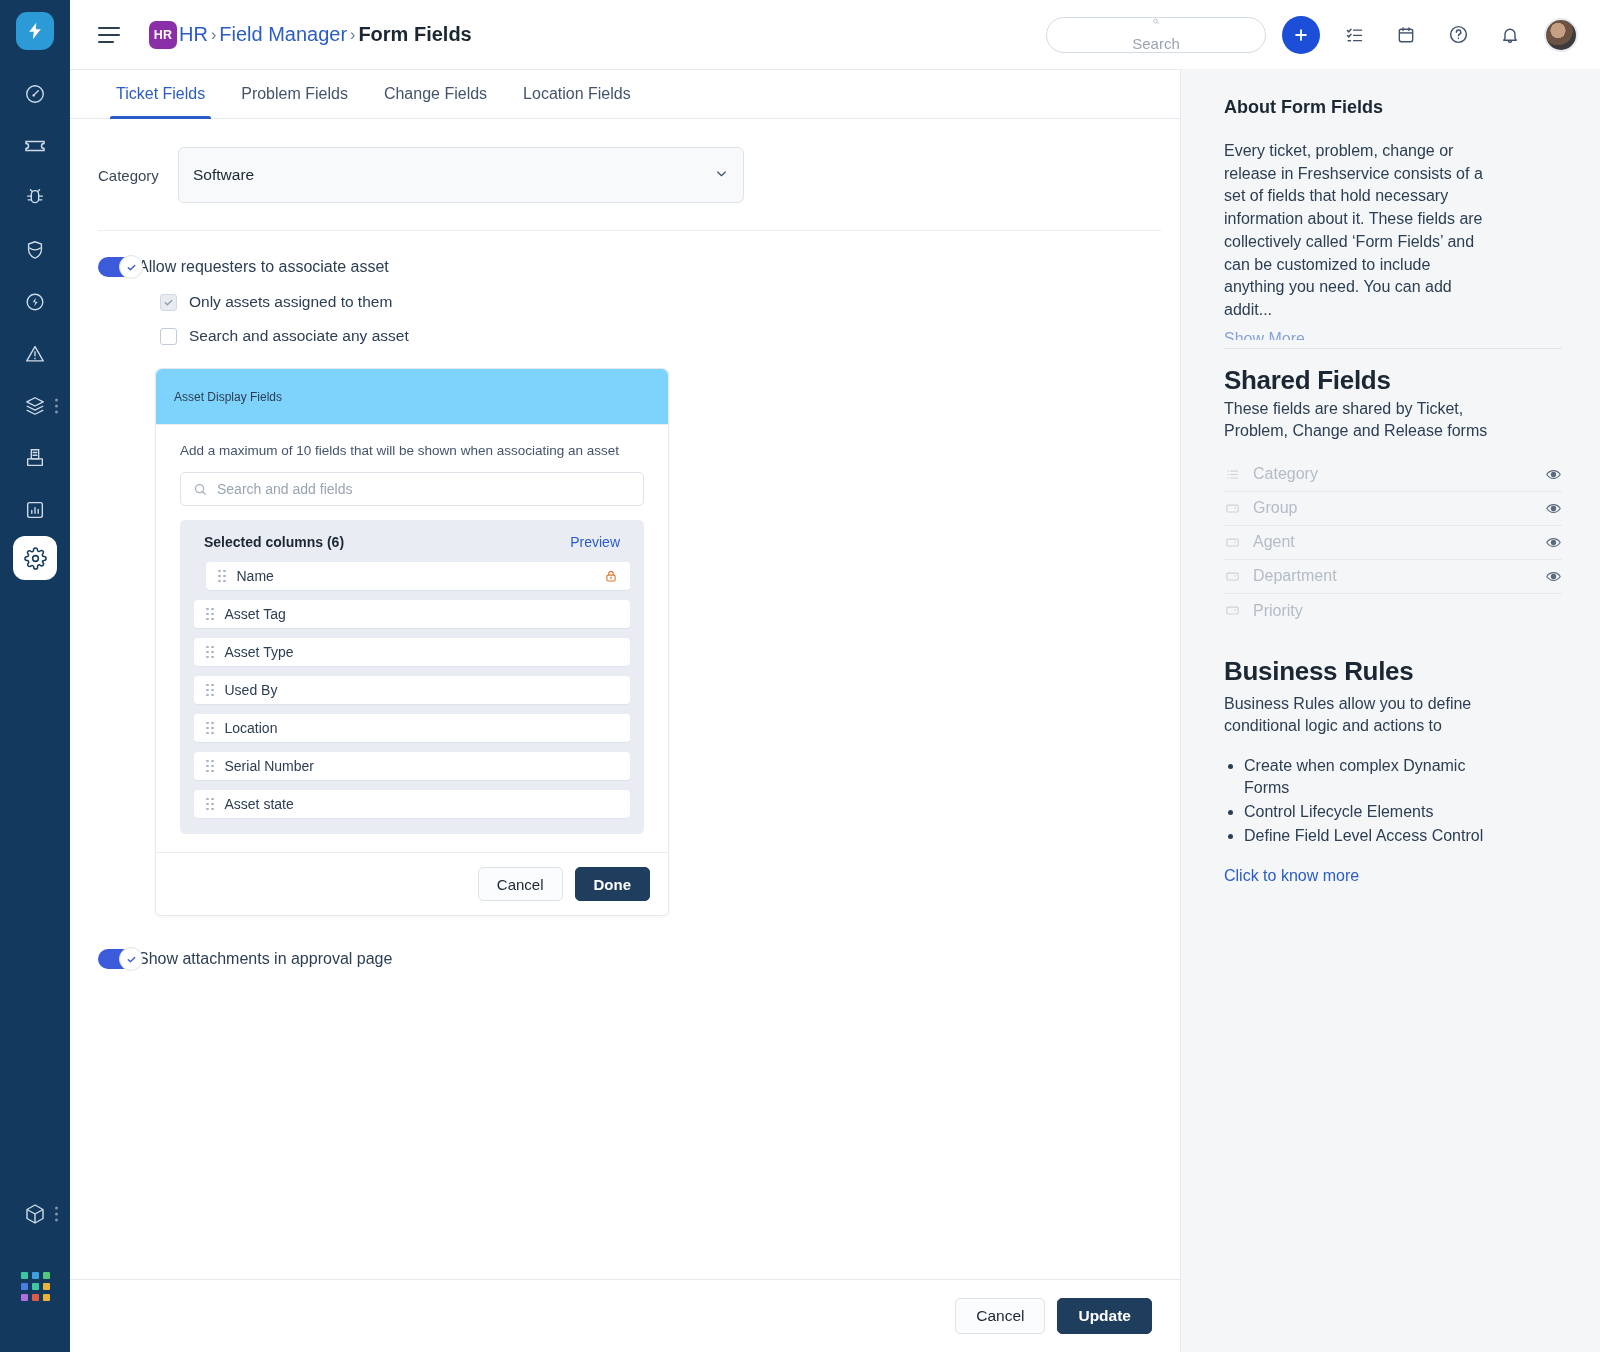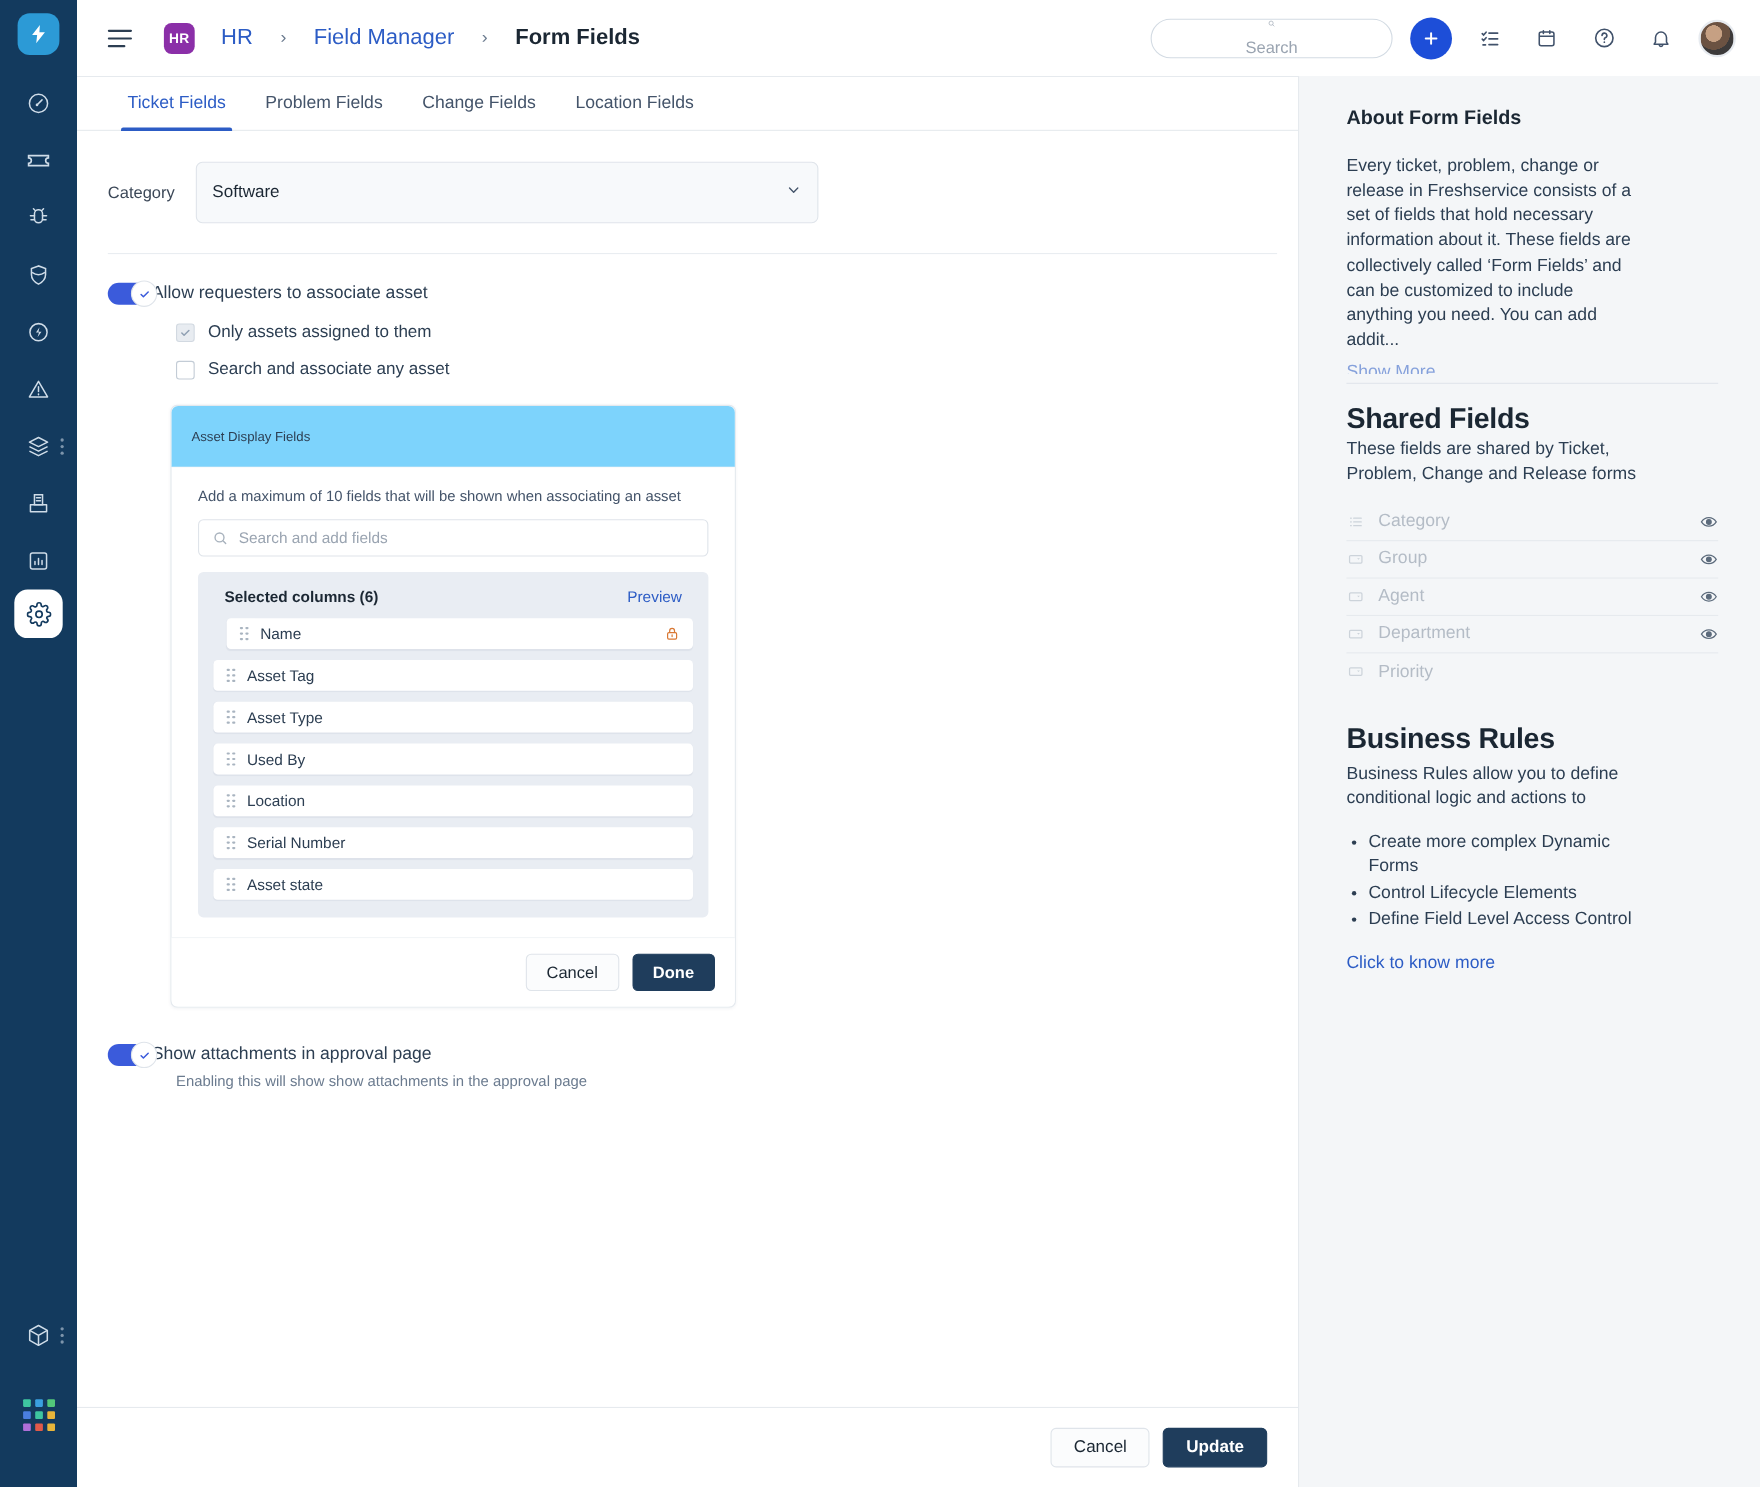--- a/index.html
+++ b/index.html
@@ -57,21 +57,21 @@
     padding: 0 22px 0 28px;
     background: #fff;
     position: relative; z-index: 5;
   }
   .hamburger { width: 26px; height: 26px; display:flex; flex-direction:column; justify-content:center; gap:5px; cursor:pointer; }
   .hamburger i { display:block; height: 2px; background:#2c3e52; border-radius:1px; }
   .hamburger i:nth-child(1){ width: 22px; }
   .hamburger i:nth-child(2){ width: 22px; }
   .hamburger i:nth-child(3){ width: 16px; }
 
-  .crumbs { display:flex; align-items:center; gap: 24px; margin-left: 25px; }
+  .crumbs { display:flex; align-items:center; gap: 2px; margin-left: 25px; }
   .hr-badge {
     width: 28px; height: 28px; border-radius: 7px; background:#8b2fa8;
     color:#fff; font-size: 12.5px; font-weight: 700; letter-spacing: .3px;
     display:flex; align-items:center; justify-content:center;
   }
   .crumb-link { color:#2c5cc5; font-size: 20px; text-decoration:none; }
   .crumb-sep { color:#6b7b8f; font-size: 16px; margin: 0 1px; }
   .crumb-cur { color:#1b2733; font-size: 20px; font-weight: 600; }
 
   .top-right { margin-left:auto; display:flex; align-items:center; gap: 16px; }
@@ -577,21 +577,20 @@
             <div class="toggle-row" style="margin-top:0">
               <div class="toggle">
                 <span class="knob">
                   <svg width="11" height="11" viewBox="0 0 24 24" fill="none" stroke="currentColor" stroke-width="3" stroke-linecap="round" stroke-linejoin="round">
                       <path d="m5 12.5 4.5 4.5L19 7.5"></path>
                     </svg>
                 </span>
               </div>
               <div class="toggle-label">Show attachments in approval page</div>
             </div>
-            <div class="attach-hint">Enabling this will show show attachments in the approval page</div>
           </div>
 
         </div>
 
         <div class="footerbar">
           <button class="btn btn-ghost btn-lg">Cancel</button>
           <button class="btn btn-primary btn-lg">Update</button>
         </div>
       </div>
 
@@ -674,21 +673,21 @@
                   </span>
                   <span class="sf-name">Priority</span>
                 </div>
               </div>
           </div>
 
           <div class="br-block">
             <div class="br-h">Business Rules</div>
             <div class="br-p">Business Rules allow you to define conditional logic and actions to</div>
             <ul class="br-ul" id="br-list">
-                <li>Create more complex Dynamic Forms</li>
+                <li>Create when complex Dynamic Forms</li>
                 <li>Control Lifecycle Elements</li>
                 <li>Define Field Level Access Control</li>
               </ul>
             <a class="br-link">Click to know more</a>
           </div>
         </div>
       </aside>
 
     </div>
   </div>

